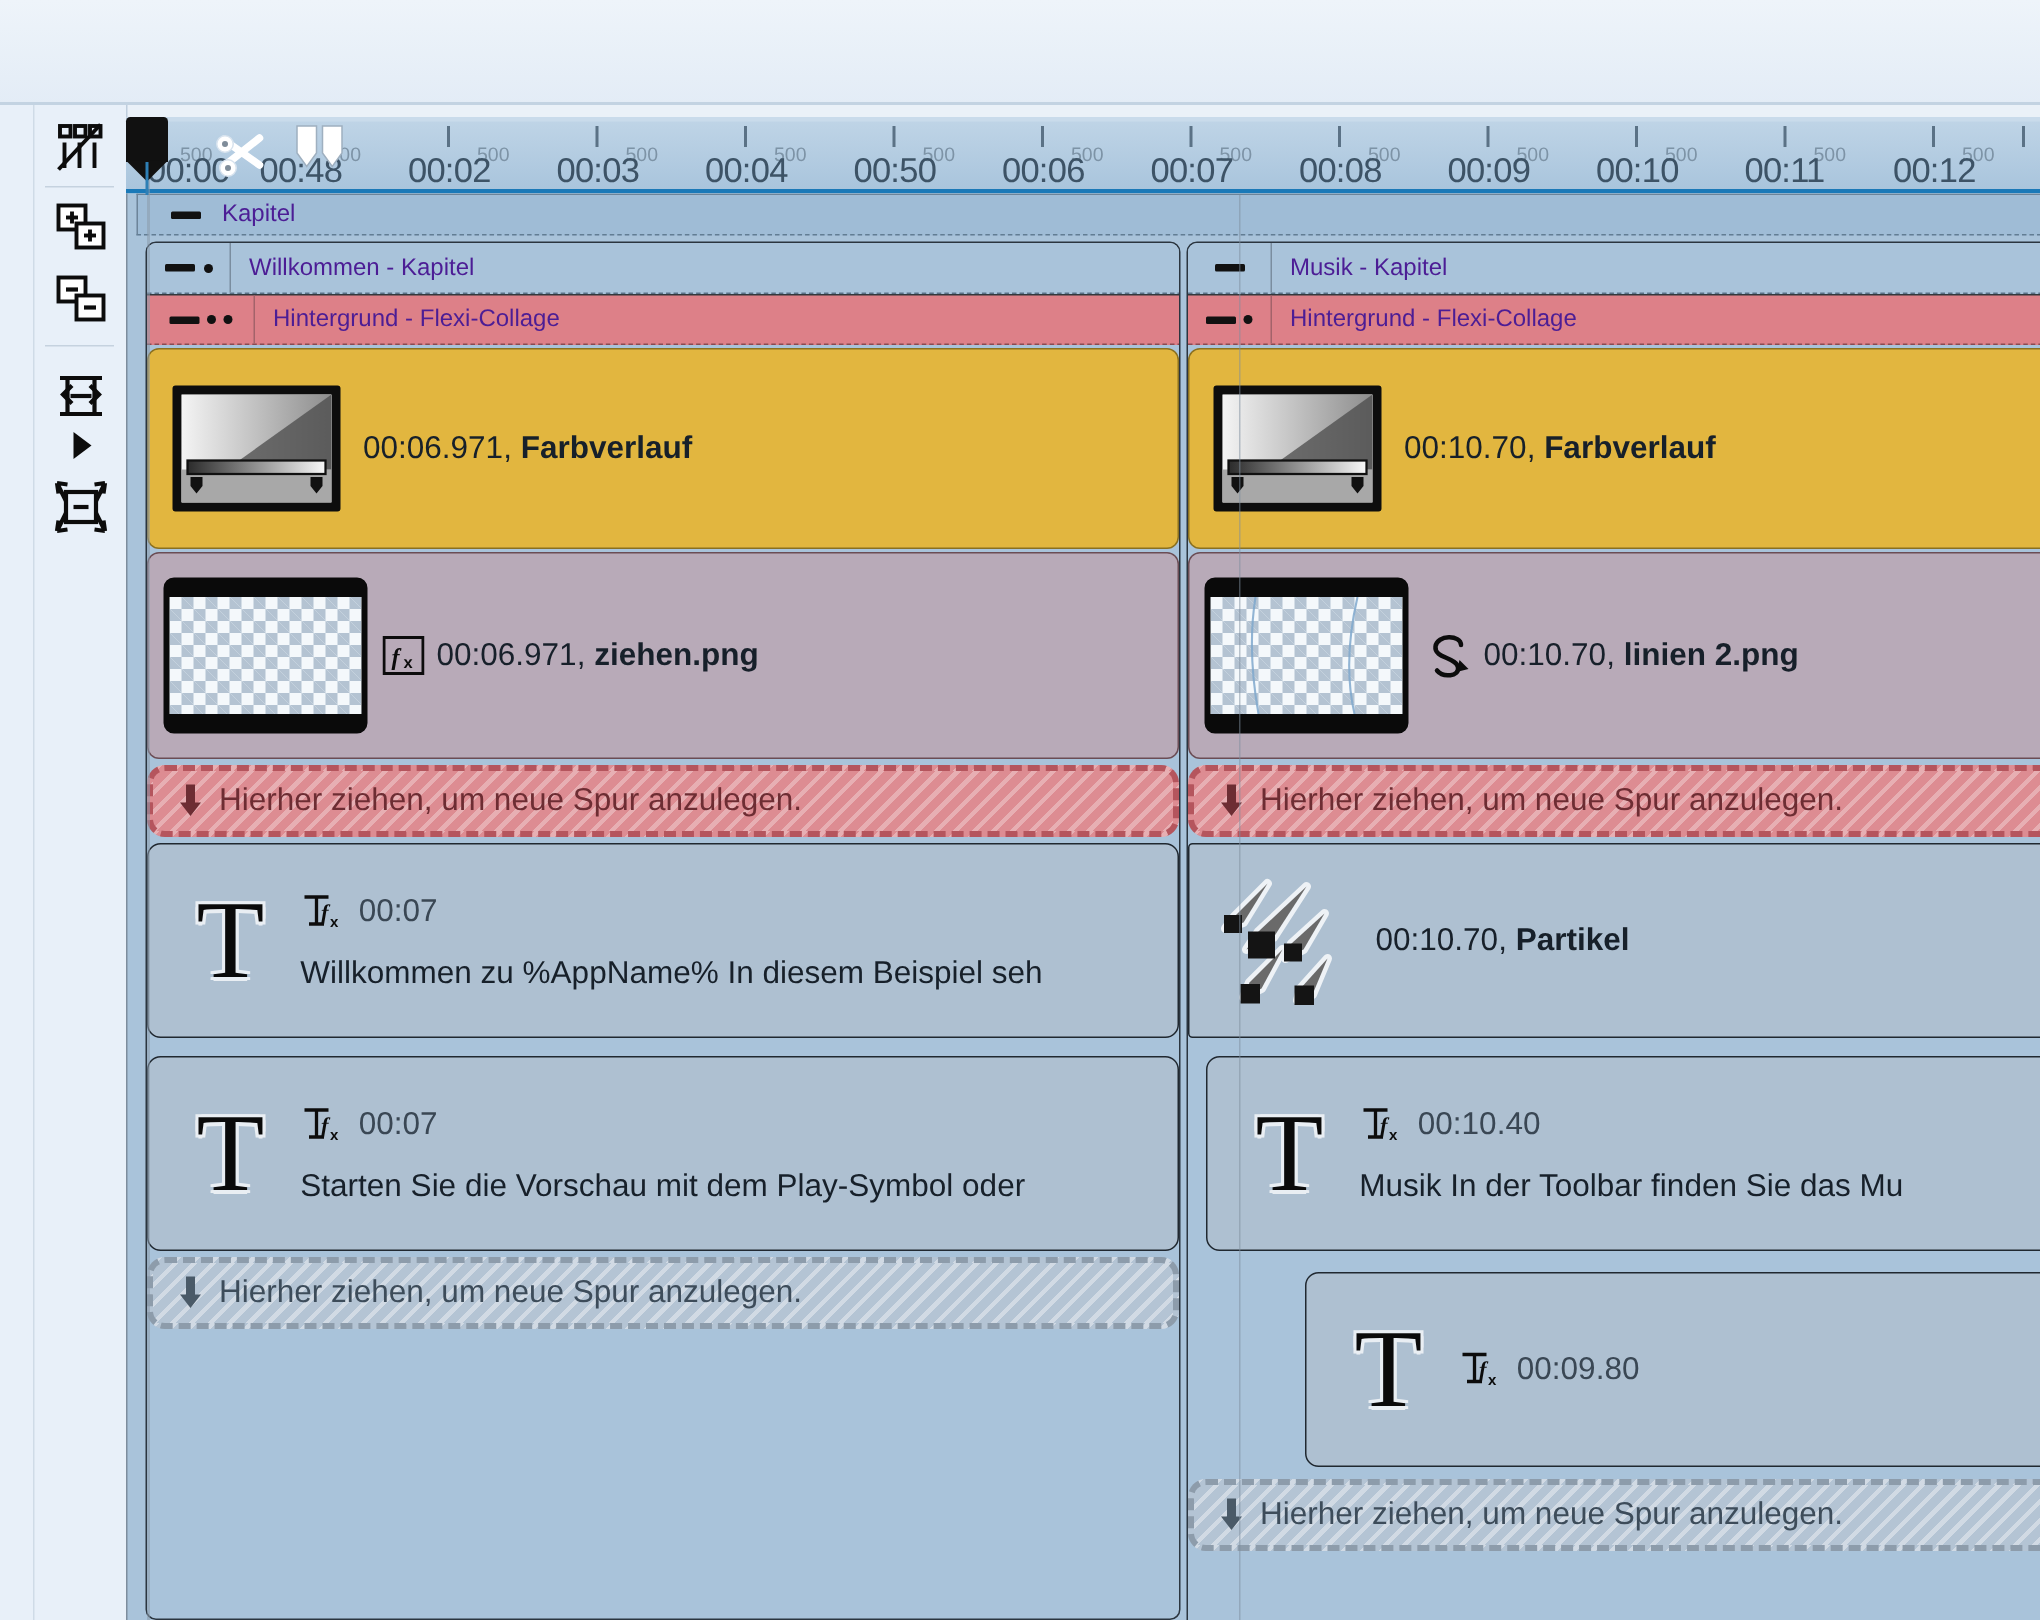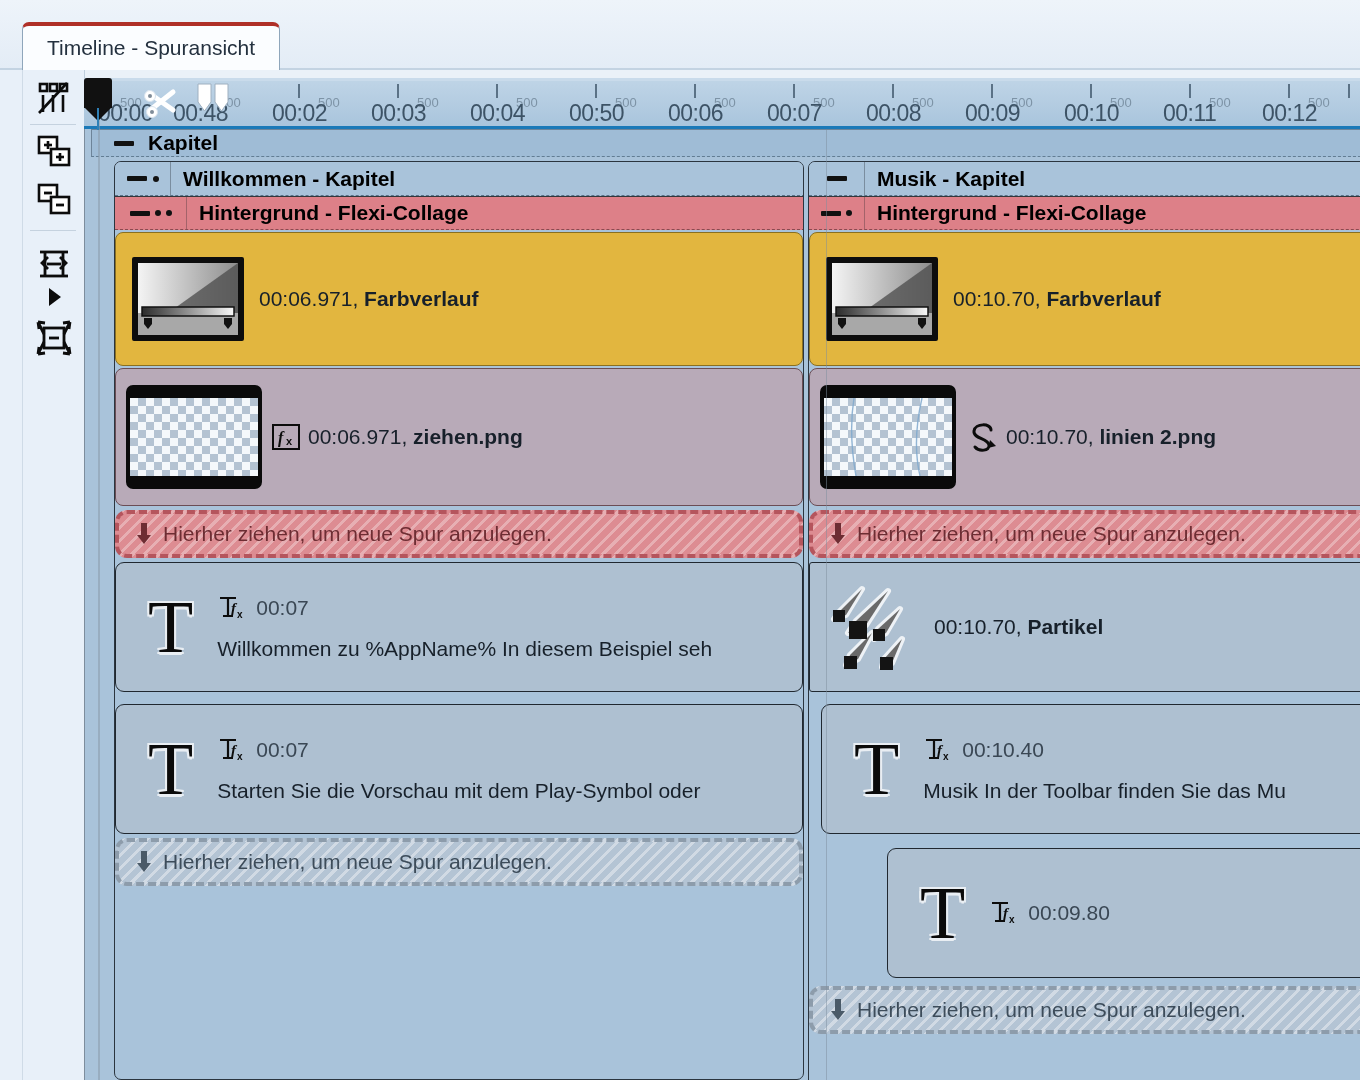--- a/index.html
+++ b/index.html
@@ -55,24 +55,24 @@
   
   .body{position:absolute;left:84px;top:129px;width:1276px;height:951px;
     background:#a9c3da;overflow:hidden;border-left:1px solid #7d8d9d;}
 
   .kapitel-bar{position:absolute;left:6px;top:0px;width:1270px;height:28px;
     background:#9fbcd6;border:1px solid #6d8499;border-bottom:1px dashed #5d7governed;box-sizing:border-box;
     display:flex;align-items:center;}
   .kapitel-bar{border-bottom:1px dashed #627d93;}
   .minus{width:20px;height:5px;background:#111;border-radius:1px;display:inline-block;}
   .dot{width:6px;height:6px;border-radius:50%;background:#111;display:inline-block;}
-  .hdr-label{font-size:21px;font-weight:bold;color:#000000;white-space:nowrap;}
+  .hdr-label{font-size:16px;font-weight:normal;color:#4c1d95;white-space:nowrap;}
 
   .group{position:absolute;box-sizing:border-box;
-    border:1px solid #2b353f;border-radius:7px;background:#a9c3da;overflow:hidden;margin-left:17px;}
+    border:1px solid #2b353f;border-radius:7px;background:#a9c3da;overflow:hidden;}
   .grouphdr{position:absolute;left:0;top:0;height:34px;box-sizing:border-box;
     display:flex;align-items:center;background:#a9c3da;border-bottom:1px dashed #5a7288;}
   .grouphdr .gutter{width:56px;height:100%;display:flex;align-items:center;justify-content:center;gap:6px;
      border-right:1px solid #7a8d9f;box-sizing:border-box;}
 
   .subhdr{position:absolute;left:0;height:34px;box-sizing:border-box;display:flex;align-items:center;
      background:#dd8088;border-top:1px solid #33383c;border-bottom:1px dashed #8a4a50;}
   .subhdr .gutter{height:100%;display:flex;align-items:center;justify-content:center;gap:5px;
      border-right:1px solid #a3636a;box-sizing:border-box;}
 
@@ -112,23 +112,20 @@
   .bigT{font-family:"Liberation Serif", serif;font-size:74px;line-height:74px;color:#0a0a0a;
     text-shadow:-2px -2px 0 #e9eef3,2px -2px 0 #e9eef3,-2px 2px 0 #e9eef3,2px 2px 0 #e9eef3,0 3px 0 #e9eef3;}
   .tfx{width:30px;height:30px;position:relative;display:inline-block;}
 </style>
 </head>
 <body>
 
 <div id="app">
 
   <div class="tabstrip">
-    <div class="tab tab-active">
-      <span>Timeline - Spuransicht</span>
-    </div>
   </div>
 
   <div class="rail"></div>
   <div class="railicons">
 
     <div class="ricon" style="top:8px;">
       <svg width="40" height="40" viewBox="0 0 40 40">
         <g fill="none" stroke="#0c0c0c" stroke-width="2.6">
           <rect x="6" y="6" width="7" height="7"></rect>
             <rect x="16" y="6" width="7" height="7"></rect>

